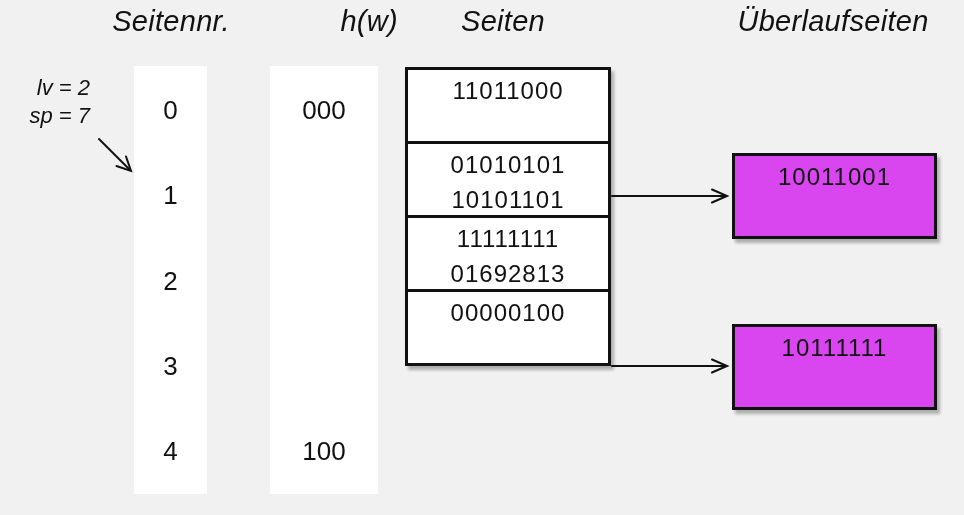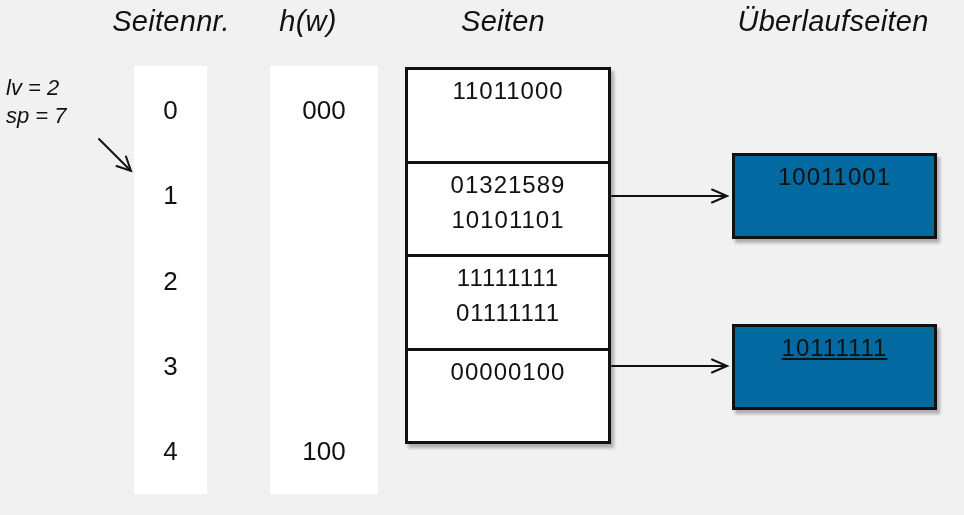--- a/index.html
+++ b/index.html
@@ -19,32 +19,32 @@
   .col-header {
     position: absolute;
     top: 5px;
     font-size: 29px;
     font-style: italic;
     font-weight: 500;
     text-align: center;
     letter-spacing: 0.3px;
   }
   .hdr-pageno   { left: 104px; width: 134px; }
-  .hdr-hash     { left: 241px; width: 134px; }
+  .hdr-hash     { left: 264px; width: 134px; text-align: right; }
   .hdr-pages    { left: 400px; width: 206px; }
   .hdr-overflow { left: 722px; width: 222px; }
 
   .note {
     position: absolute;
     left: 6px;
     top: 74px;
     width: 84px;
     font-size: 22px;
     font-style: italic;
-    text-align: left;
+    text-align: right;
     line-height: 28px;
   }
 
   .strip {
     position: absolute;
     top: 66px;
     height: 428px;
     background: #ffffff;
   }
   .strip-pageno { left: 134px; width: 73px; }
@@ -64,21 +64,21 @@
   .r1 { top: 112px; }
   .r2 { top: 198px; }
   .r3 { top: 283px; }
   .r4 { top: 368px; }
 
   .page-table {
     position: absolute;
     left: 405px;
     top: 67px;
     width: 206px;
-    height: 377px;
+    height: 299px;
     background: #ffffff;
     border: 3px solid #111;
     box-shadow: 3px 4px 3px rgba(0,0,0,0.28);
     display: flex;
     flex-direction: column;
   }
   .page-row {
     flex: 1 1 0;
     padding-top: 3px;
     overflow: hidden;
@@ -91,27 +91,27 @@
     line-height: 35px;
     letter-spacing: 1px;
     min-height: 35px;
   }
 
   .overflow-box {
     position: absolute;
     left: 732px;
     width: 205px;
     height: 86px;
-    background: #0369a1;
+    background: #d946ef;
     border: 3px solid #111;
     box-shadow: 3px 4px 3px rgba(0,0,0,0.28);
     padding-top: 3px;
   }
   .ov-1 { top: 153px; }
-  .ov-3 { top: 324px; text-decoration: underline; }
+  .ov-3 { top: 324px; }
 
   .arrow-layer {
     position: absolute;
     left: 0; top: 0;
     width: 964px; height: 515px;
     pointer-events: none;
   }
 </style>
 </head>
 <body>
@@ -140,26 +140,26 @@
     <div class="strip-num r0">000</div>
     <div class="strip-num r4">100</div>
   </div>
 
   <div class="page-table">
     <div class="page-row">
       <div class="entry-line">11011000</div>
       <div class="entry-line"></div>
     </div>
     <div class="page-row">
-      <div class="entry-line">01321589</div>
+      <div class="entry-line">01010101</div>
       <div class="entry-line">10101101</div>
     </div>
     <div class="page-row">
       <div class="entry-line">11111111</div>
-      <div class="entry-line">01111111</div>
+      <div class="entry-line">01692813</div>
     </div>
     <div class="page-row">
       <div class="entry-line">00000100</div>
       <div class="entry-line"></div>
     </div>
   </div>
 
   <div class="overflow-box ov-1">
     <div class="entry-line">10011001</div>
   </div>

